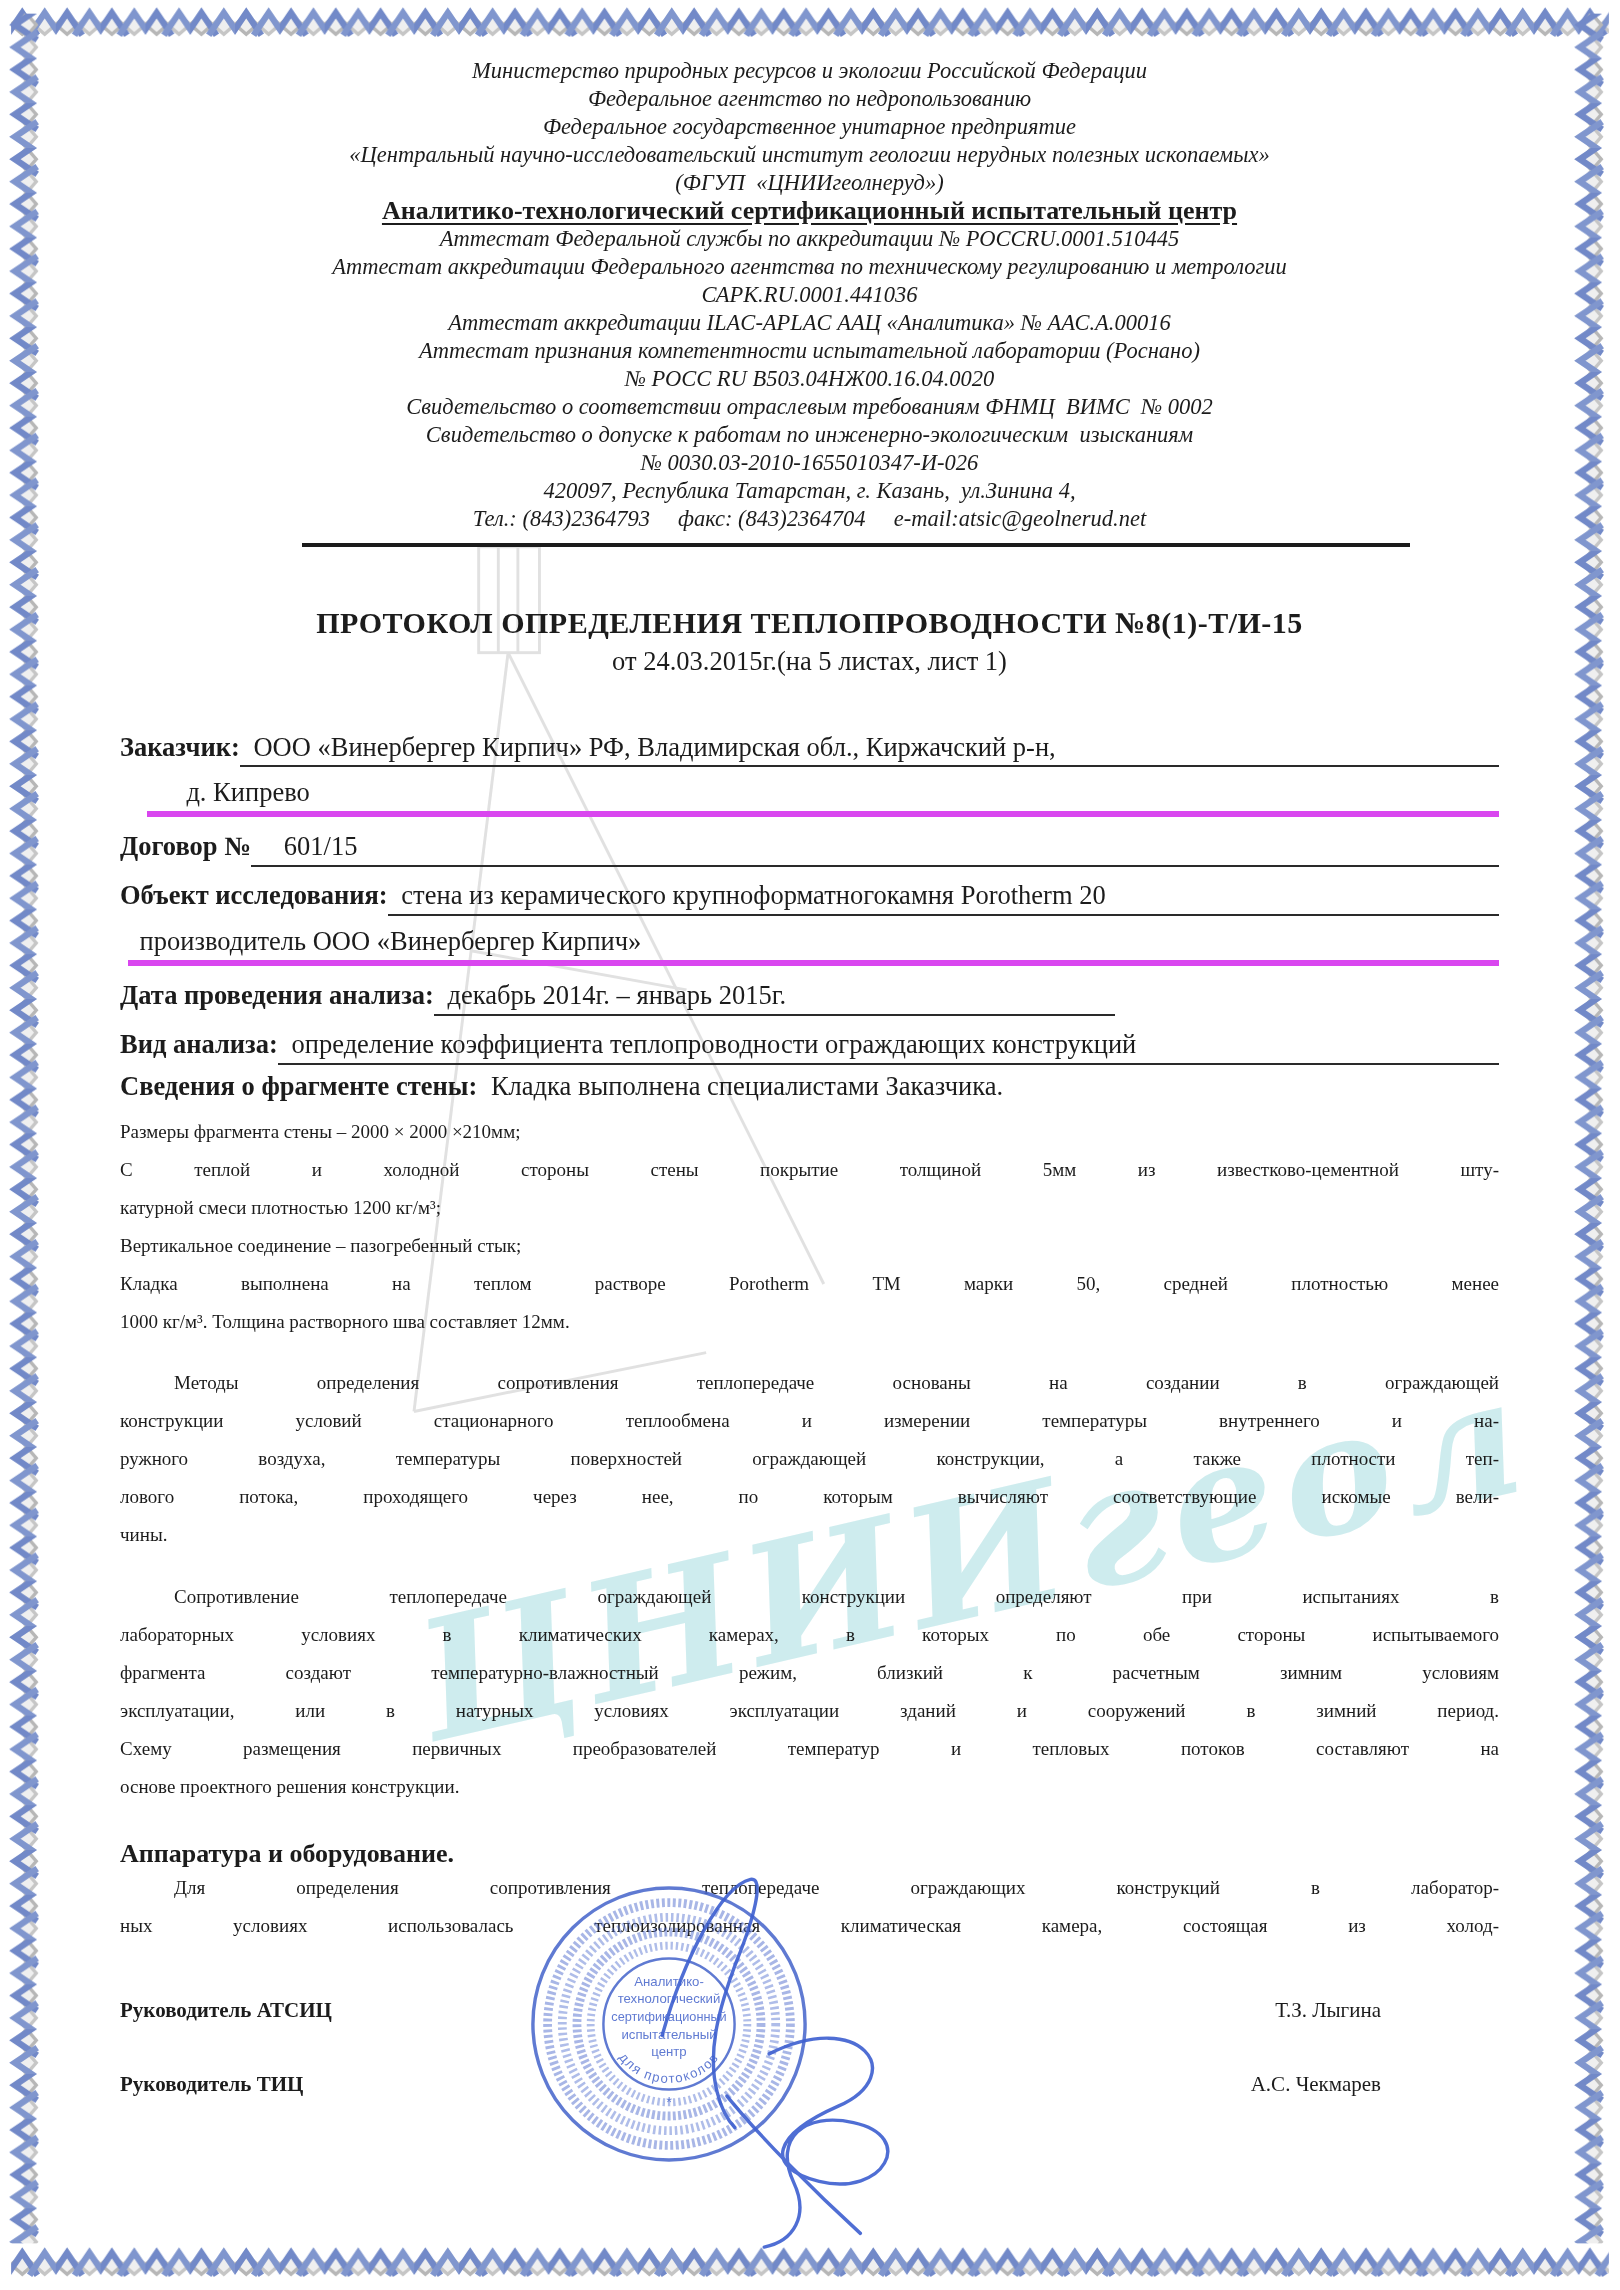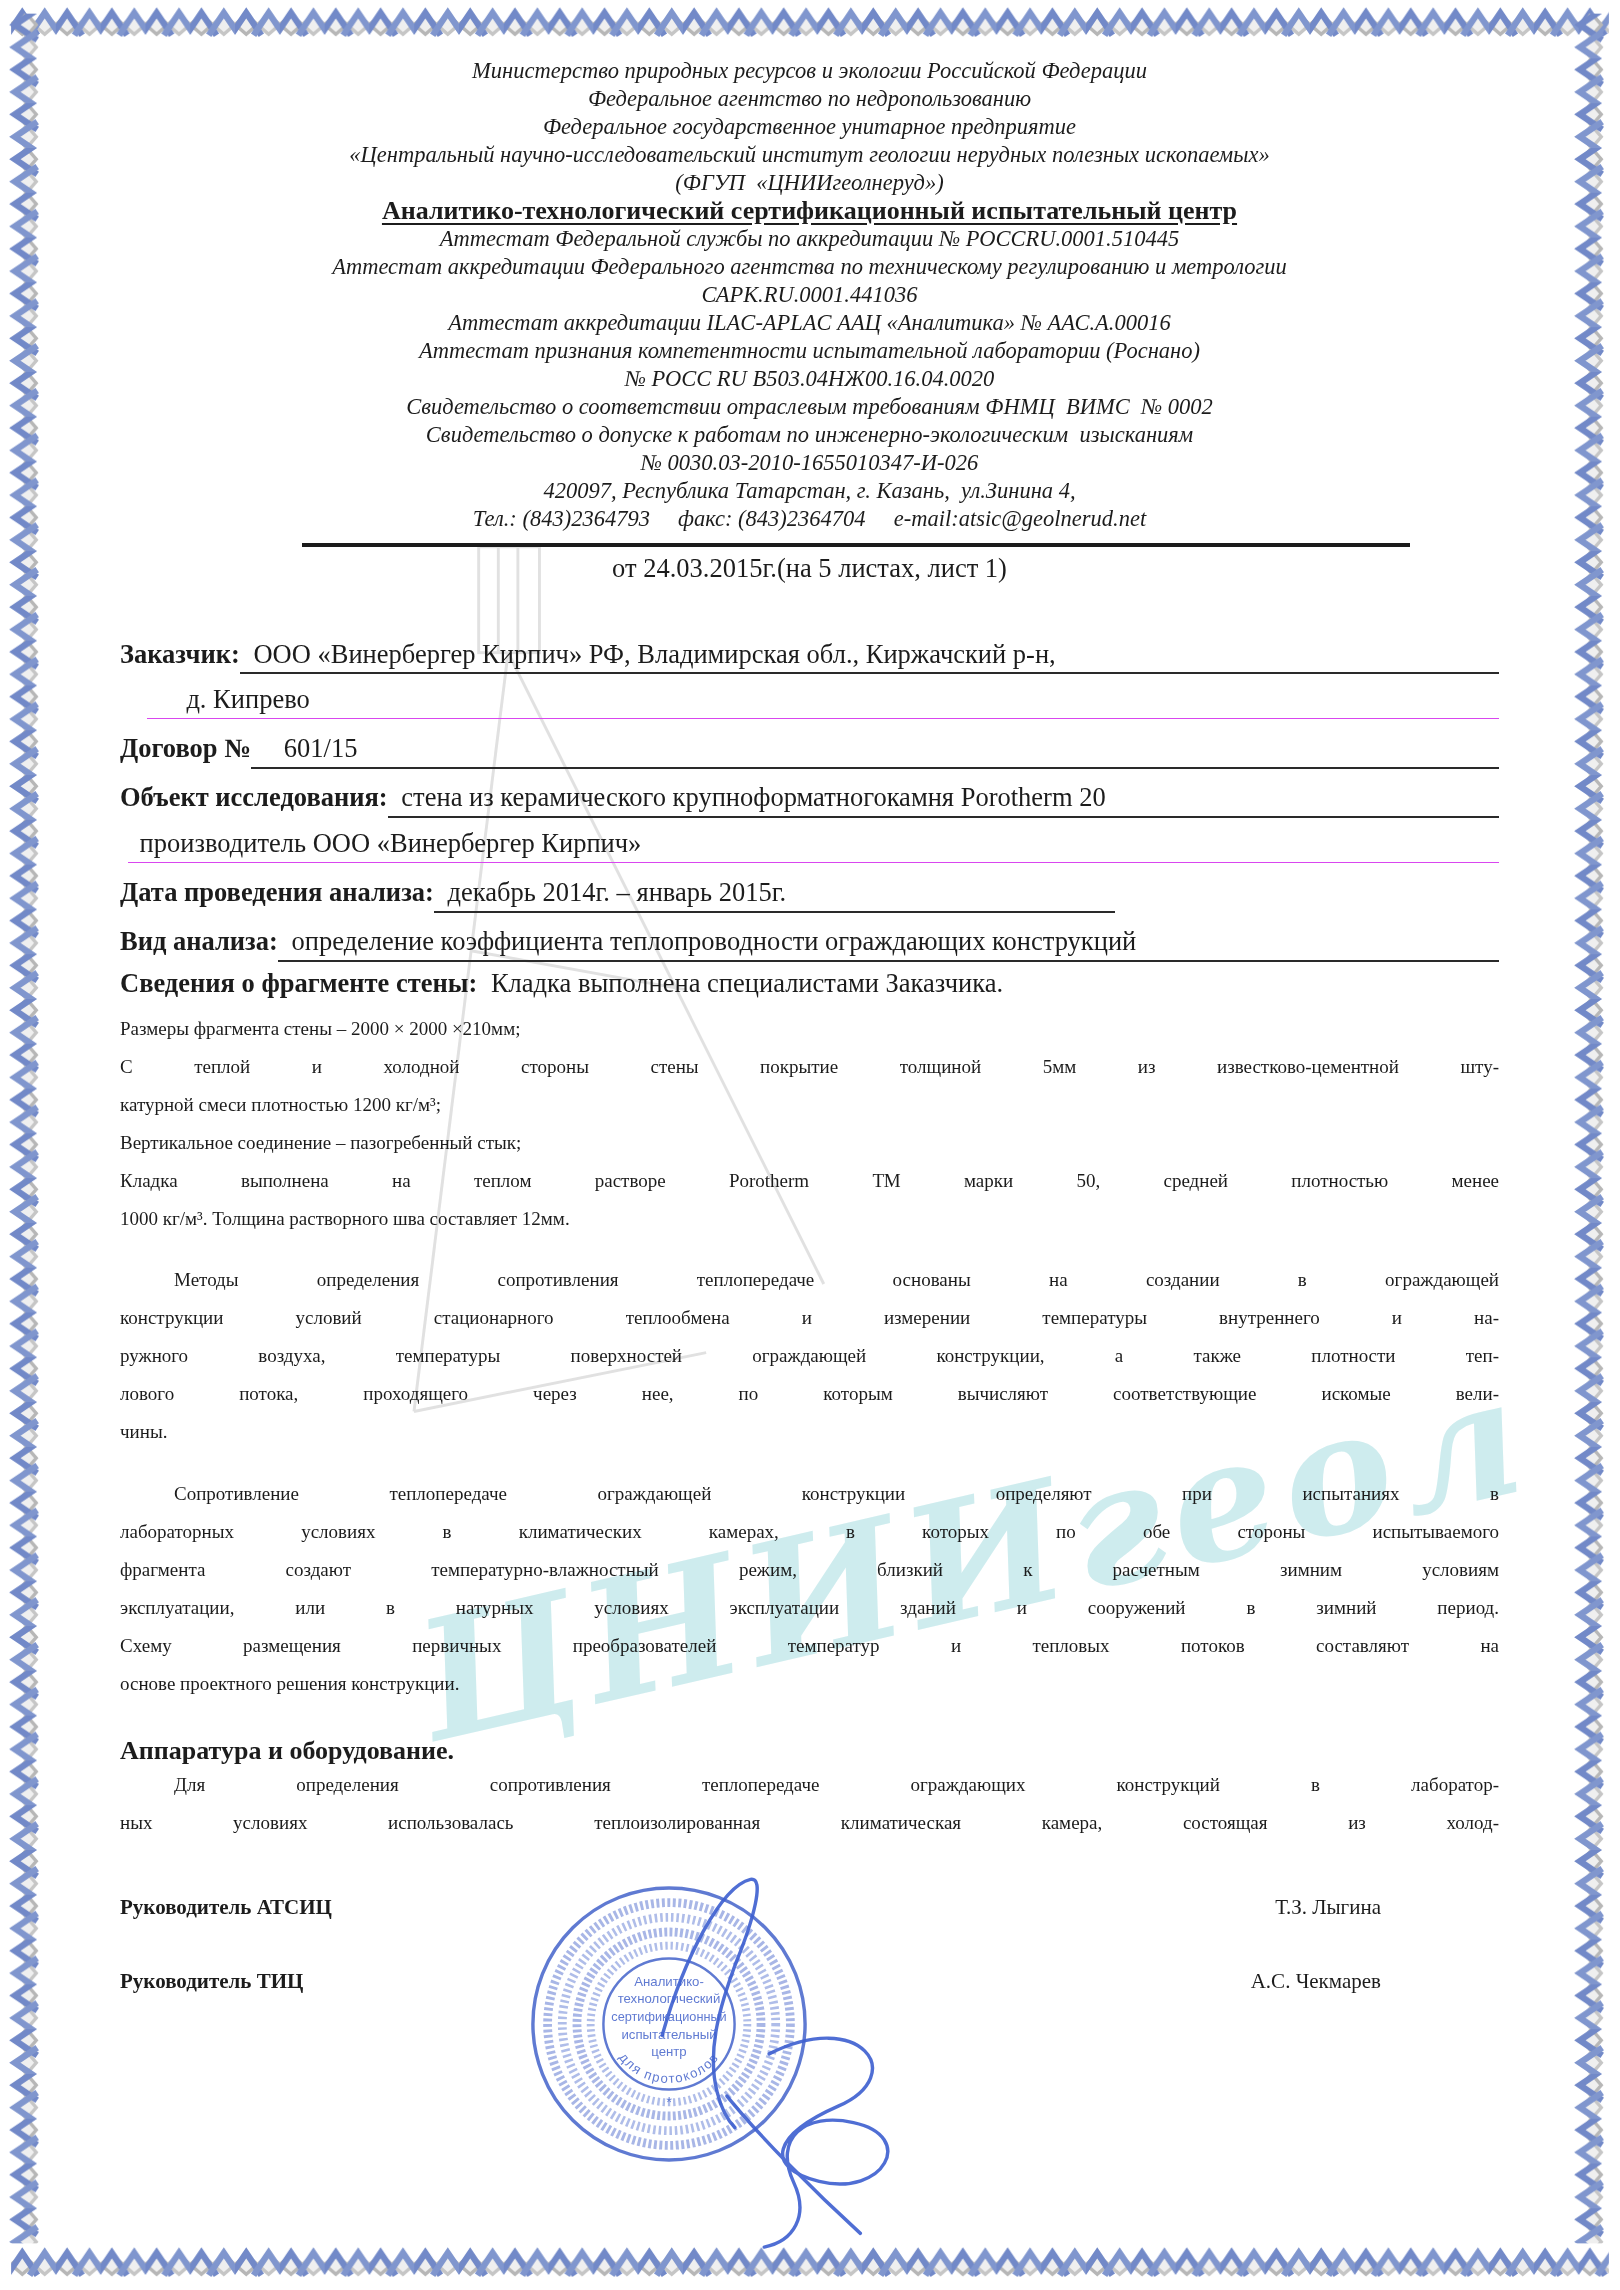--- a/index.html
+++ b/index.html
@@ -31,21 +31,21 @@
   }
   .hrule{height:3.9px;background:#1b1b1b;width:1108px;margin:9.8px 0 0 182px;}
   .title{margin-top:59px;text-align:center;font-weight:bold;font-size:30px;letter-spacing:0.5px;}
   .subtitle{margin-top:5.9px;text-align:center;font-size:26.5px;}
   .fields{margin-top:55px;font-size:26.5px;}
   .frow{display:flex;align-items:baseline;margin-top:13.7px;}
   .flabel{font-weight:bold;white-space:nowrap;}
   .fvalue{flex:1;border-bottom:2px solid #2a2a2a;padding:0 3.9px 2.9px 13.7px;white-space:nowrap;overflow:hidden;}
   .fvalue.noline{border-bottom:none;}
   .fvalue.short{flex:0 0 auto;min-width:510px;padding-right:157px;}
-  .fcont{border-bottom:1px solid #d946ef;padding:5.9px 3.9px 2.9px 39px;margin-left:27.4px;margin-top:3.9px;}
+  .fcont{border-bottom:6px solid #d946ef;padding:5.9px 3.9px 2.9px 39px;margin-left:27.4px;margin-top:3.9px;}
   .fcont.small-ind{padding-left:11.8px;margin-left:7.8px;}
   .plain{margin-top:7.8px;line-height:38px;font-size:26.5px;}
   .line{font-size:19px;line-height:38px;}
   .line.stretch{text-align:justify;text-align-last:justify;}
   .line.indent{text-indent:54px;}
   .para{margin-top:23.5px;}
   .sect-head{margin-top:33px;font-weight:bold;font-size:26px;}
   .sigrow{display:flex;justify-content:space-between;align-items:baseline;font-size:21px;padding-right:118px;}
   .sigrow .role{font-weight:bold;}
   .sigrow.first{margin-top:53px;}
@@ -114,20 +114,21 @@
     <div class="hdr">Аттестат аккредитации ILAC-APLAC ААЦ «Аналитика» № ААС.А.00016</div>
     <div class="hdr">Аттестат признания компетентности испытательной лаборатории (Роснано)</div>
     <div class="hdr">№ РОСС RU В503.04НЖ00.16.04.0020</div>
     <div class="hdr">Свидетельство о соответствии отраслевым требованиям ФНМЦ&nbsp; ВИМС&nbsp; № 0002</div>
     <div class="hdr">Свидетельство о допуске к работам по инженерно-экологическим&nbsp; изысканиям</div>
     <div class="hdr">№ 0030.03-2010-1655010347-И-026</div>
     <div class="hdr">420097, Республика Татарстан, г. Казань,&nbsp; ул.Зинина 4,</div>
     <div class="hdr">Тел.: (843)2364793&nbsp;&nbsp;&nbsp;&nbsp; факс: (843)2364704&nbsp;&nbsp;&nbsp;&nbsp; e-mail:atsic@geolnerud.net</div>
     <div class="hrule"></div>
 
+    <div class="title">ПРОТОКОЛ ОПРЕДЕЛЕНИЯ ТЕПЛОПРОВОДНОСТИ №8(1)-Т/И-15</div>
     <div class="subtitle">от 24.03.2015г.(на 5 листах, лист 1)</div>
 
     <div class="fields">
       <div class="frow">
         <span class="flabel">Заказчик:</span>
         <span class="fvalue">ООО «Винербергер Кирпич» РФ, Владимирская обл., Киржачский р-н,</span>
       </div>
       <div class="fcont">д. Кипрево</div>
 
       <div class="frow">

